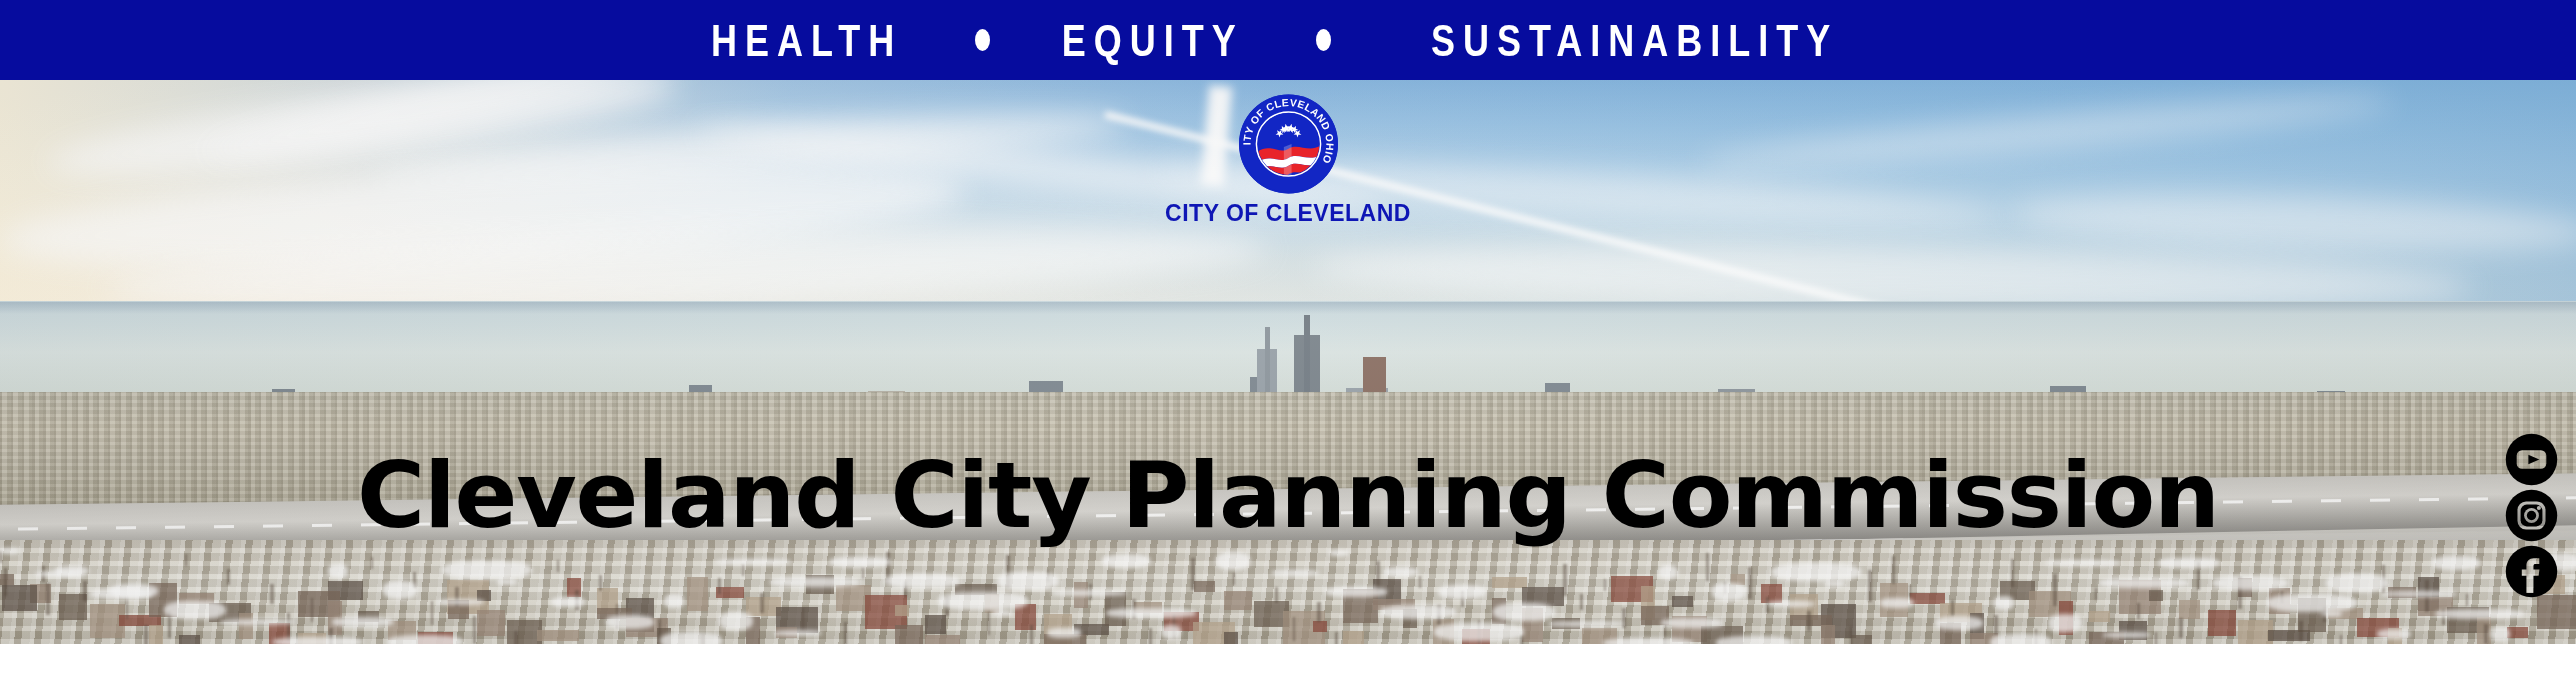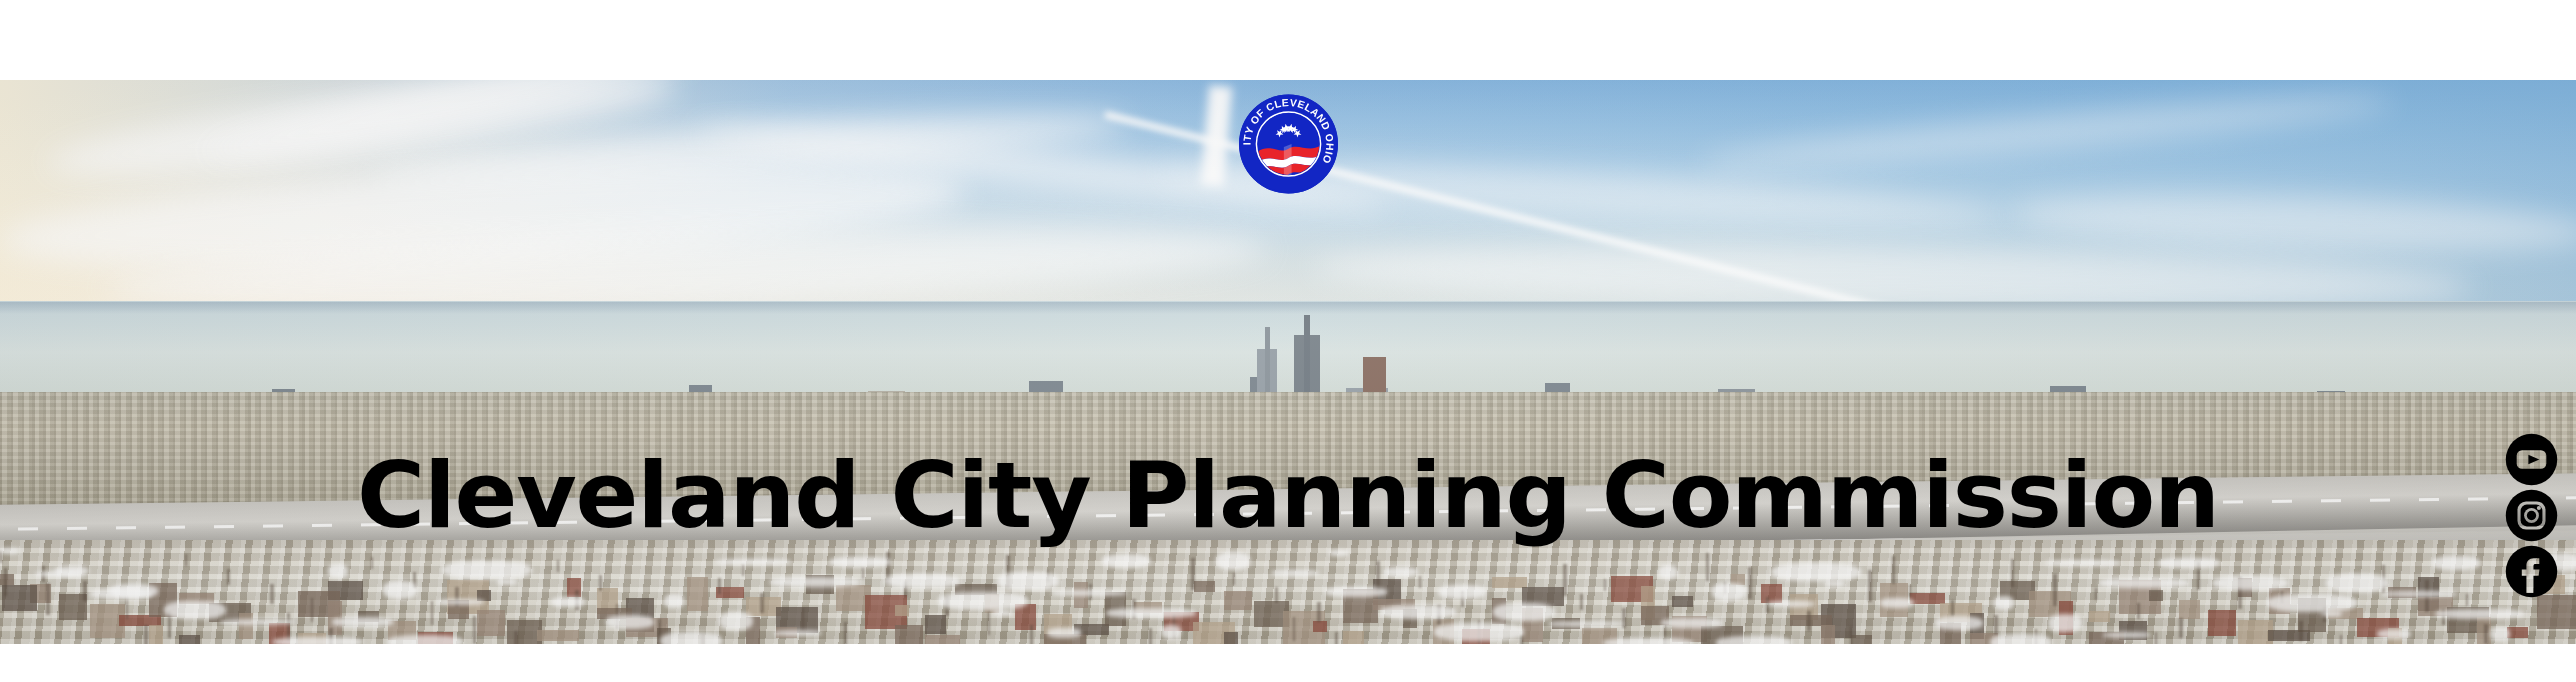--- a/index.html
+++ b/index.html
@@ -333,20 +333,29 @@
     height: 38px;
     background: #ffffff;
     z-index: 20;
   }
 </style>
 </head>
 <body>
 
 <div id="page">
 
+  <div class="top-banner">
+    <div class="banner-inner">
+      <span class="banner-word">HEALTH</span>
+      <span class="banner-dot"></span>
+      <span class="banner-word">EQUITY</span>
+      <span class="banner-dot"></span>
+      <span class="banner-word">SUSTAINABILITY</span>
+    </div>
+  </div>
 
   <div class="photo">
 
     <div class="sky"></div>
     <div class="cloud c1"></div>
     <div class="cloud c2"></div>
     <div class="cloud c3"></div>
     <div class="cloud c4"></div>
     <div class="cloud c5"></div>
     <div class="cloud c6"></div>
@@ -759,20 +768,21 @@
         </g>
         <g clip-path="url(#innerclip)">
           <path d="M26,76 C42,64 54,80 66,72 C78,64 92,78 108,68 L108,80 C92,90 78,76 66,84 C54,92 42,78 26,90 Z" fill="#E8232A"></path>
           <path d="M26,90 C42,78 54,92 66,84 C78,76 92,90 108,80 L108,90 C92,100 78,86 66,94 C54,102 42,88 26,100 Z" fill="#ffffff"></path>
           <path d="M26,100 C42,88 54,102 66,94 C78,86 92,100 108,90 L108,101 C92,111 78,97 66,105 C54,113 42,99 26,111 Z" fill="#E8232A"></path>
           <path d="M60,70 L70,66 L70,112 L60,116 Z" fill="#ffffff" opacity="0.25"></path>
         </g>
         <circle cx="66" cy="66" r="63" fill="none" stroke="#1226C4" stroke-width="2"></circle>
       </svg>
     </div>
+    <div class="logo-name">CITY OF CLEVELAND</div>
   </div>
 
   <div class="main-title">Cleveland City Planning Commission</div>
 
   <div class="social">
 
     <a class="social-icon">
       <svg viewBox="0 0 68 68" aria-hidden="true">
         <defs>
           <mask id="ytmask">

